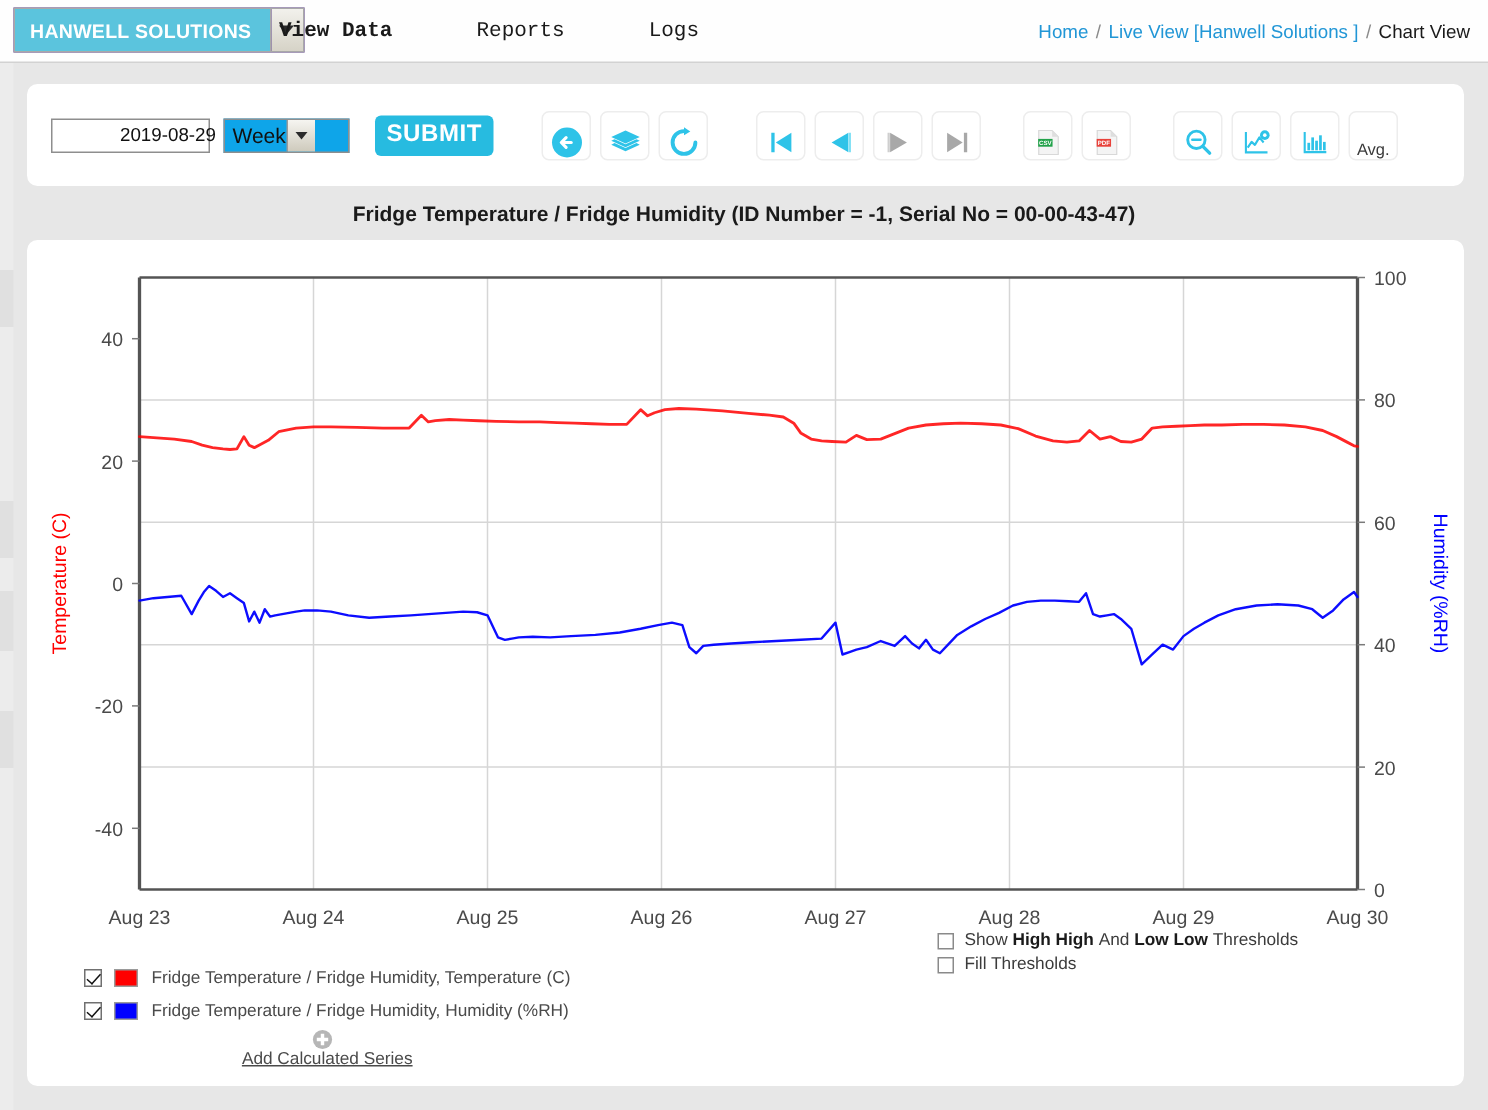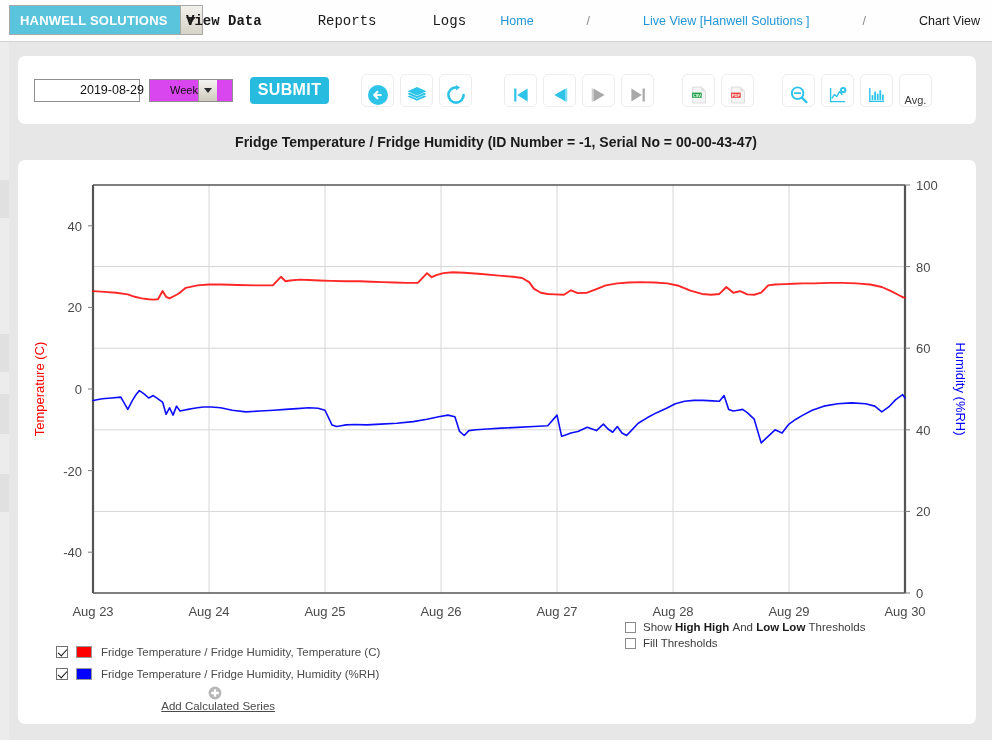--- a/index.html
+++ b/index.html
@@ -60,21 +60,21 @@
   .nav-links { position: absolute; left: 186px; top: 0; height: 42px; display: flex; align-items: center; }
   .nav-link {
     color: #1a1a1a; font-size: 14px; padding: 0 0; margin-right: 56px;
     text-decoration: none; white-space: nowrap; font-family: Liberation Mono, monospace;
   }
   .nav-link.active { font-weight: bold; }
 
   .breadcrumb {
     position: absolute; right: 12px; top: 0; height: 42px;
     display: flex; align-items: center;
-    font-size: 12.5px; white-space: nowrap; gap: 48px;
+    font-size: 12.5px; white-space: nowrap;
   }
   .crumb-link { color: #2196d6; text-decoration: none; }
   .crumb-sep { color: #8a8a8a; margin: 0 5px; }
   .crumb-current { color: #1a1a1a; }
 
   
   .toolbar-card {
     position: absolute; left: 18px; top: 56px;
     width: 958px; height: 68px;
     background: #ffffff;
@@ -95,23 +95,23 @@
     border: 0; outline: 0; width: 82px; height: 19px;
     font-family: "Liberation Sans", sans-serif;
     font-size: 12.5px; color: #111; padding-left: 4px; background: transparent; margin-left: 41px;
   }
   .cal-icon { width: 18px; height: 17px; display: block; }
 
   .period-select {
     margin-left: 9px;
     width: 84px; height: 23px;
     border: 1px solid #8e8e8e;
-    background: #d946ef;
-    display: flex; align-items: center; justify-content: center;
-    font-size: 11px; color: #111;
+    background: #0ea5e9;
+    display: flex; align-items: center; justify-content: flex-start;
+    font-size: 14px; color: #111;
     padding-left: 5px;
   }
   .period-select .txt { line-height: 1; }
   .period-arrow {
     width: 19px; height: 21px; margin: 0 0 0 0;
     background: linear-gradient(#f6f5f1, #cecabc);
     border-left: 1px solid #9a9a9a;
     display: flex; align-items: center; justify-content: center;
   }
   .period-arrow i {

